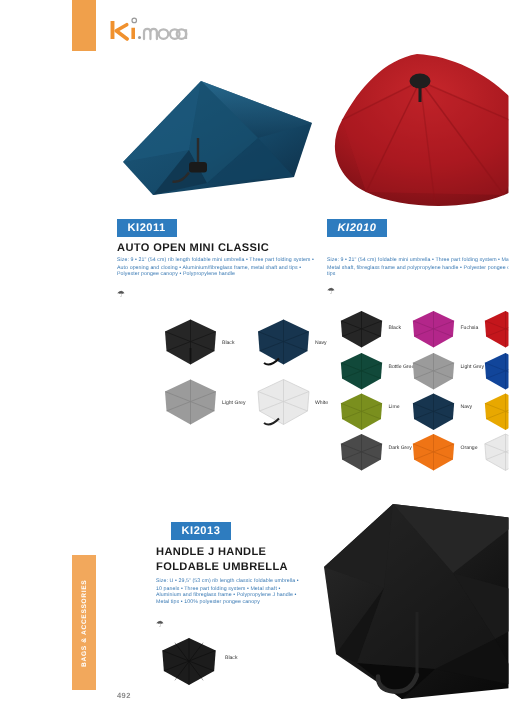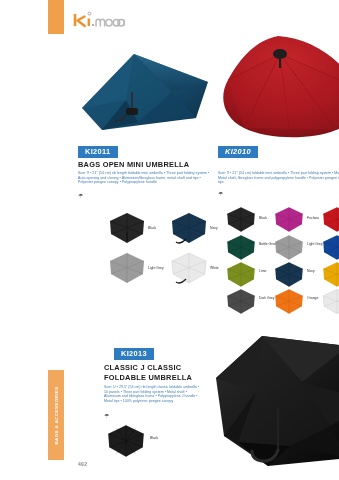--- a/index.html
+++ b/index.html
@@ -154,21 +154,21 @@
       <path d="M132 96 L150 128 L92 116 Z" fill="#101010"></path>
       <path d="M92 116 L70 136 L40 112 Z" fill="#0a0a0a"></path>
       <path d="M58 62 L26 106 L40 112 Z" fill="#141414"></path>
       <path d="M64 6 L104 52 L132 96 L92 116 L40 112 L58 62 Z" fill="#1d1d1d" opacity="0.5"></path>
       <path d="M80 78 L80 120" stroke="#222" stroke-width="2"></path>
       <path d="M80 120 q-4 12 -16 11 q-10 -1 -10 -10" stroke="#2a2a2a" stroke-width="3" fill="none" stroke-linecap="round"></path>
     </svg>
   </div>
 
   <div class="badge" style="left:30px;top:146px;">KI2011</div>
-  <div class="ptitle" style="left:30px;top:160px;width:130px;">BAGS OPEN MINI UMBRELLA</div>
+  <div class="ptitle" style="left:30px;top:160px;width:130px;">AUTO OPEN MINI CLASSIC</div>
   <div class="pdesc" style="left:30px;top:171px;width:132px;">Size: 9 • 21" (54 cm) rib length foldable mini umbrella • Three part folding system • Auto opening and closing • Aluminium/fibreglass frame, metal shaft and tips • Polyester pongee canopy • Polypropylene handle</div>
   <div class="umb-icon" style="left:30px;top:192px;">☂</div>
 
   <div class="swatch" style="left:58px;top:212px;">
     <svg width="42" height="32" viewBox="0 0 42 32">
       <path d="M21 1 L38 9 L37 22 L21 31 L5 22 L4 9 Z" fill="#262626"></path>
       <path d="M21 1 L21 31 M4 9 L37 22 M38 9 L5 22" stroke="#000" stroke-width="0.5" opacity="0.45"></path>
       <path d="M21 20 L21 29" stroke="#111" stroke-width="1.2"></path>
     </svg>
   </div>
@@ -294,21 +294,21 @@
 
   <div class="swatch" style="left:272px;top:288px;">
     <svg width="34" height="27" viewBox="0 0 42 32">
         <path d="M21 1 L38 9 L37 22 L21 31 L5 22 L4 9 Z" fill="#e9e9e9" stroke="#cfcfcf" stroke-width="0.6"></path>
         <path d="M21 1 L21 31 M4 9 L37 22 M38 9 L5 22" stroke="#cfcfcf" stroke-width="0.6"></path>
       </svg>
   </div>
   <div class="swatch-label" style="left:307px;top:296px;">White</div>
 
   <div class="badge" style="left:66px;top:348px;">KI2013</div>
-  <div class="ptitle" style="left:56px;top:363px;width:92px;">CLASSIC J CLASSIC FOLDABLE UMBRELLA</div>
+  <div class="ptitle" style="left:56px;top:363px;width:92px;">HANDLE J HANDLE FOLDABLE UMBRELLA</div>
   <div class="pdesc" style="left:56px;top:385px;width:98px;">Size: U • 29,5" (53 cm) rib length classic foldable umbrella • 10 panels • Three part folding system • Metal shaft • Aluminium and fibreglass frame • Polypropylene J handle • Metal tips • 100% polyester pongee canopy</div>
   <div class="umb-icon" style="left:56px;top:412px;">☂</div>
 
   <div class="swatch" style="left:56px;top:424px;">
     <svg width="44" height="34" viewBox="0 0 42 32">
       <path d="M21 1 L38 9 L37 22 L21 31 L5 22 L4 9 Z" fill="#1c1c1c"></path>
       <path d="M21 1 L21 31 M4 9 L37 22 M38 9 L5 22 M12 4 L30 28 M30 4 L12 28" stroke="#000" stroke-width="0.5" opacity="0.45"></path>
     </svg>
   </div>
   <div class="swatch-label" style="left:102px;top:436px;">Black</div>

